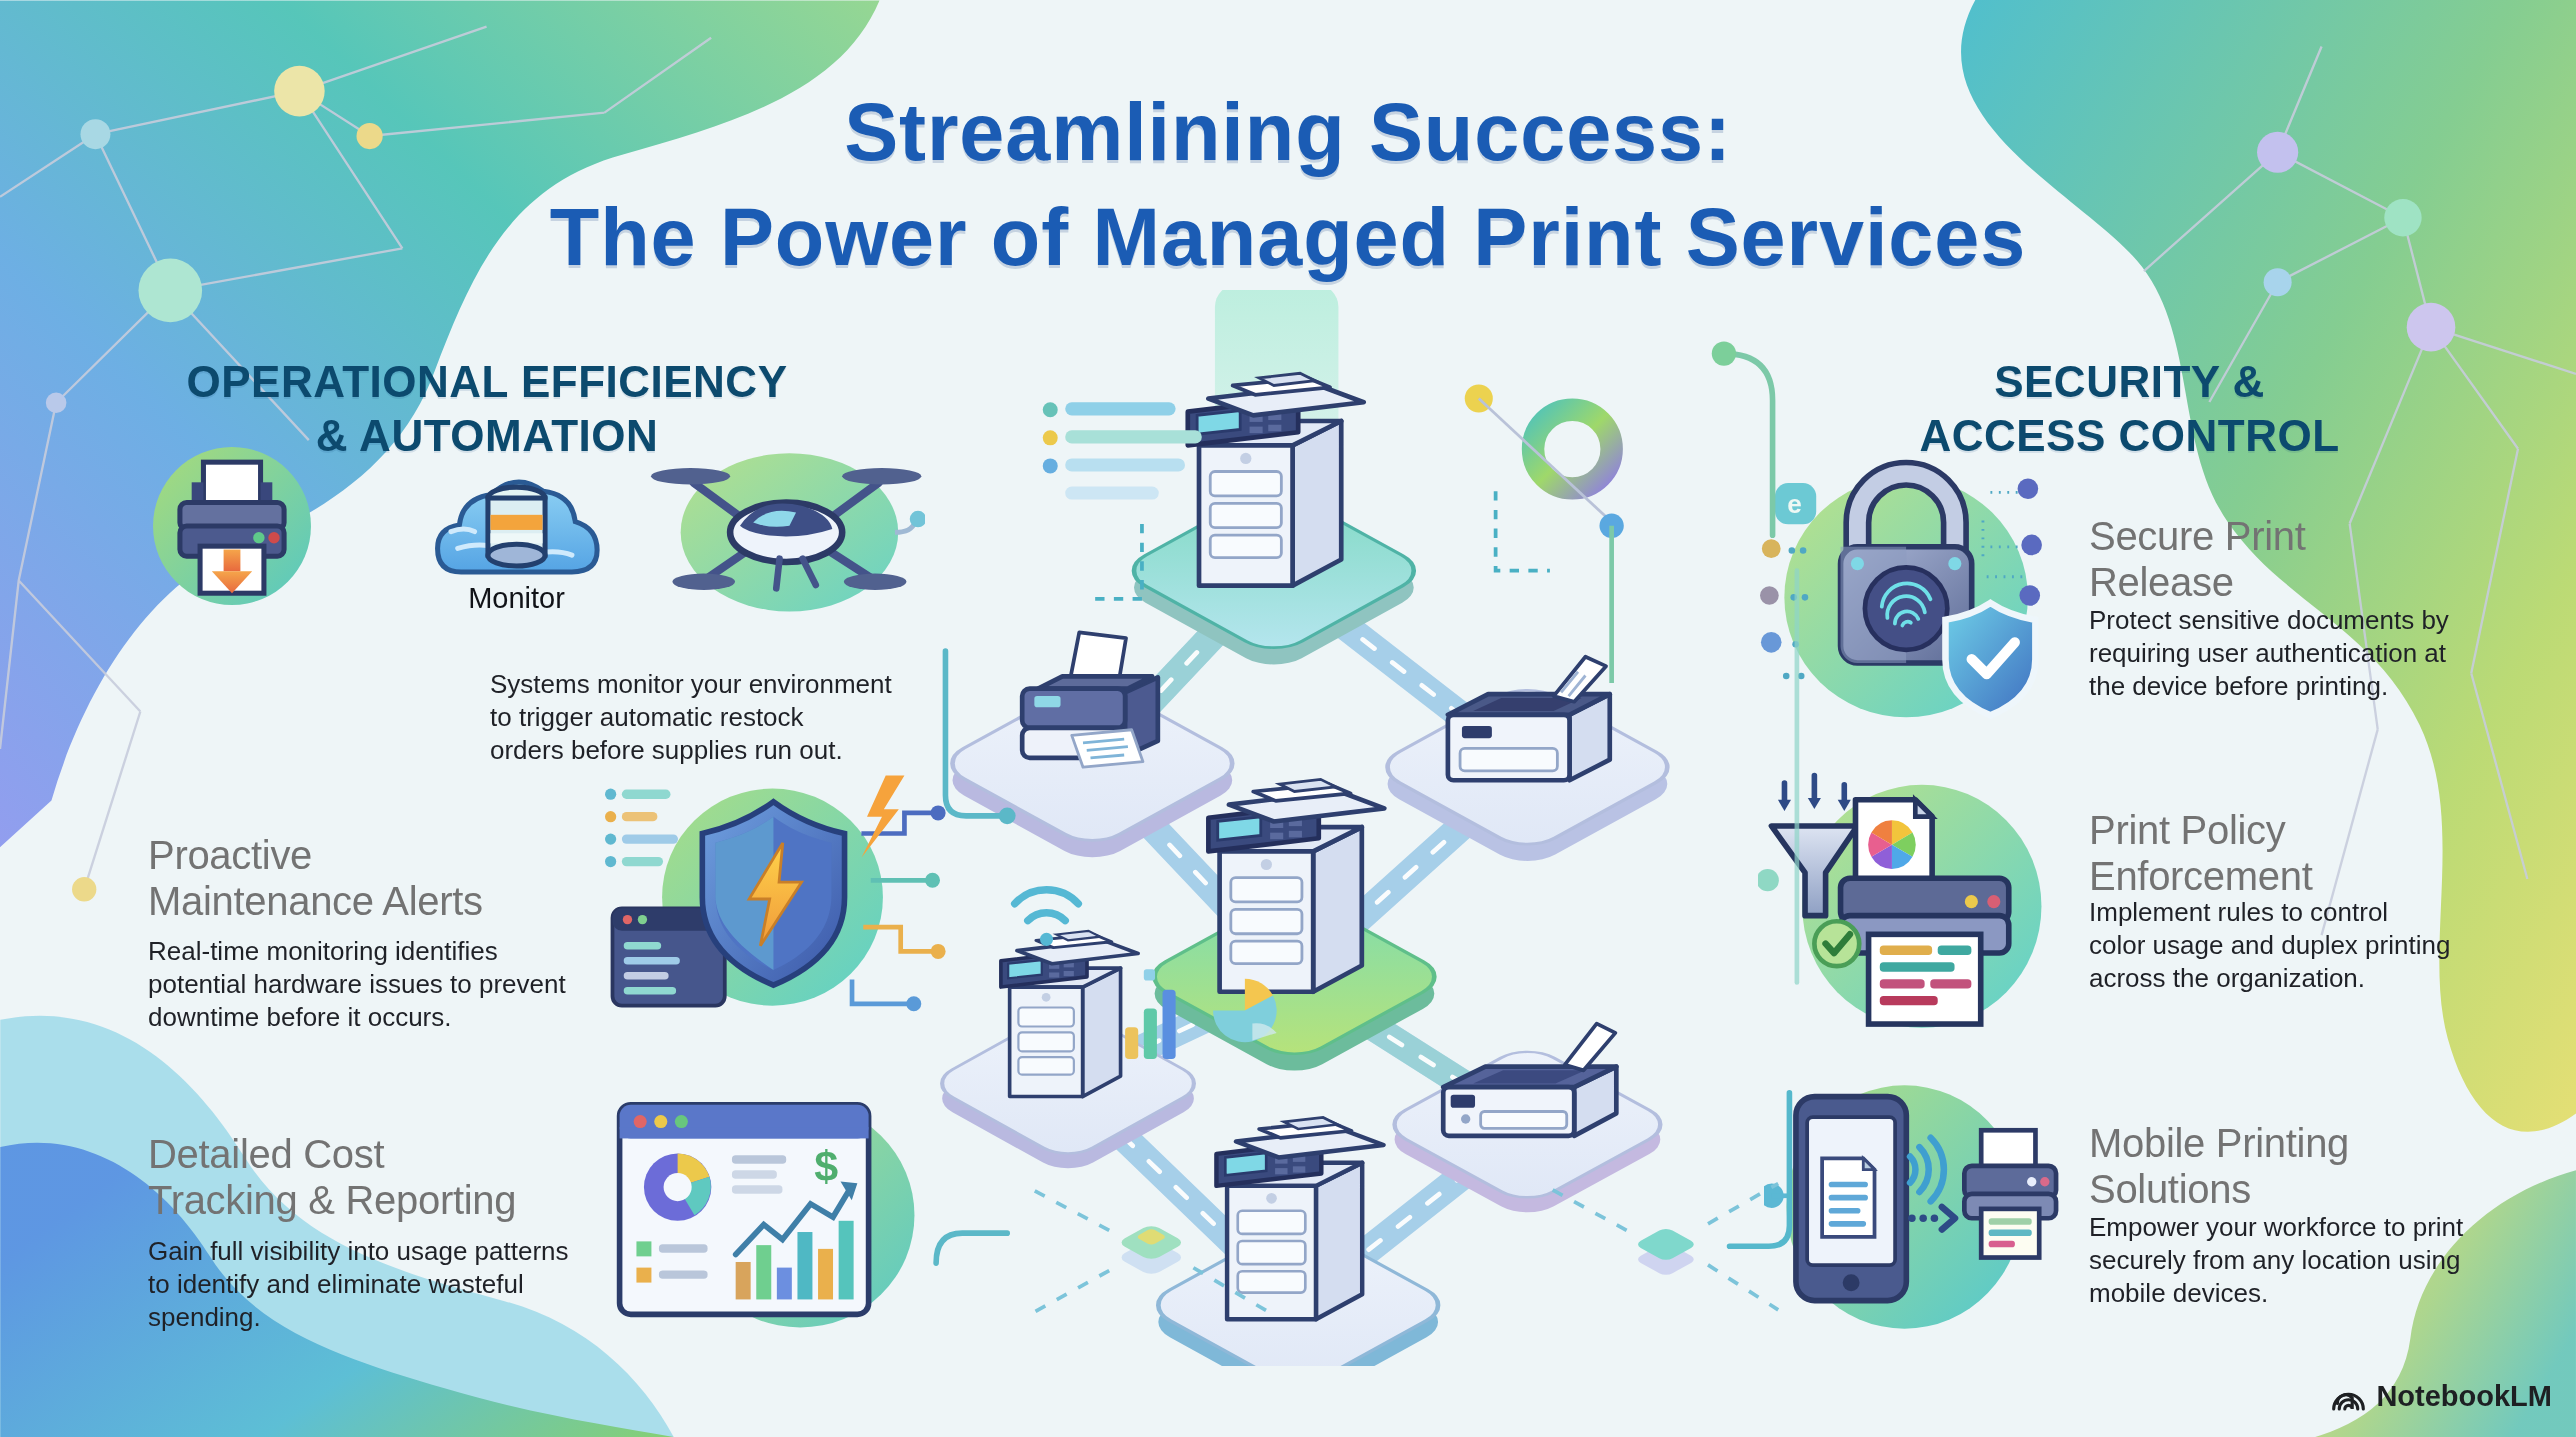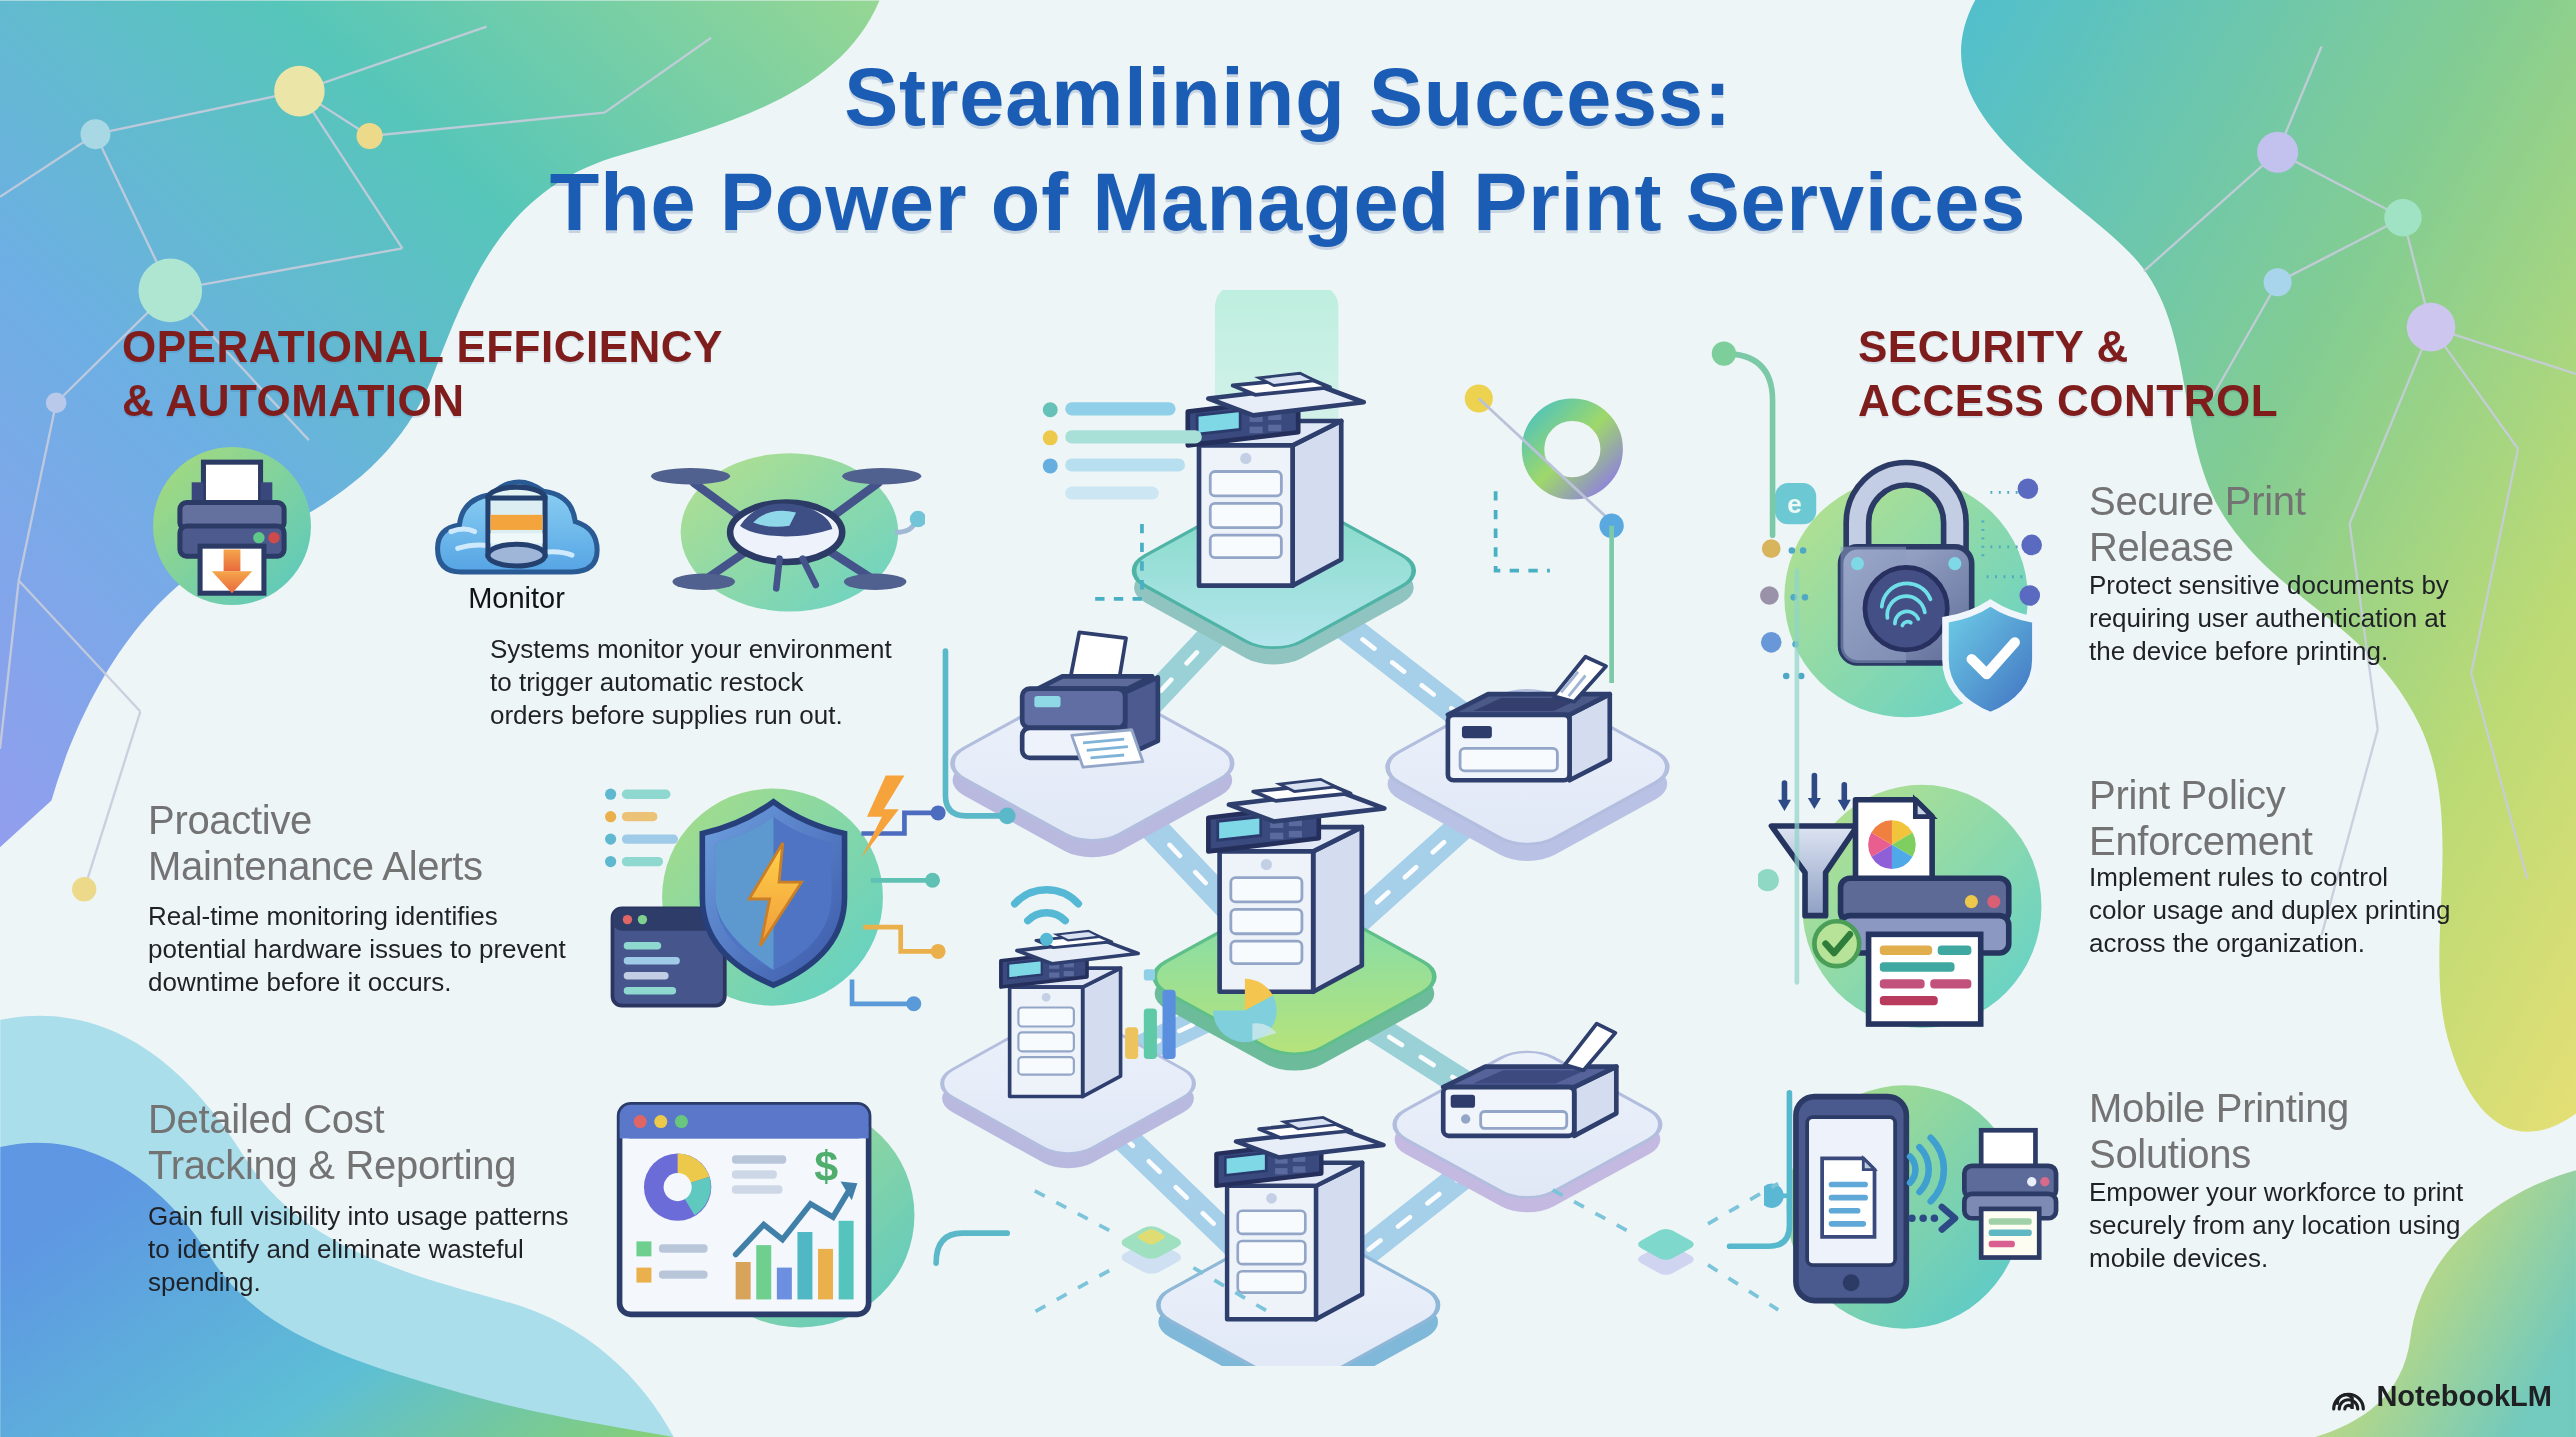--- a/index.html
+++ b/index.html
@@ -3,29 +3,29 @@
 <meta charset="utf-8">
 <style>
   html,body{margin:0;padding:0;}
   body{
     width:2576px;height:1438px;overflow:hidden;position:relative;
     background:#eef5f7;
     font-family:"Liberation Sans", sans-serif;
   }
   #stage{position:absolute;inset:0;width:2576px;height:1438px;}
   .abs{position:absolute;}
-  .pre{white-space:pre-line;}
+  .pre{white-space:pre-line;margin-top:35px;}
   .title{
     left:0;top:45px;width:2576px;text-align:center;
     font-size:81px;font-weight:800;line-height:1.3;color:#1b5cb4;
     letter-spacing:0.9px;text-shadow:0 2.8px 0 rgba(18,62,126,.18);
   }
   .col-heading{
-    font-size:44px;font-weight:800;color:#7f1d1d;line-height:1.22;
-    letter-spacing:0.5px;text-shadow:0 1.9px 0 rgba(18,62,126,.12);
+    font-size:44px;font-weight:800;color:#0c4a6e;line-height:1.22;
+    text-align:center;letter-spacing:0.5px;text-shadow:0 1.9px 0 rgba(18,62,126,.12);
   }
   #left-heading{left:122px;top:320px;width:730px;}
   #right-heading{left:1858px;top:320px;width:543px;}
   .feature-title{
     font-size:40px;font-weight:400;color:#737373;line-height:1.14;letter-spacing:-0.3px;
   }
   .feature-desc{
     font-size:26px;font-weight:400;color:#1f2127;line-height:1.26;
   }
   .icon-label{

